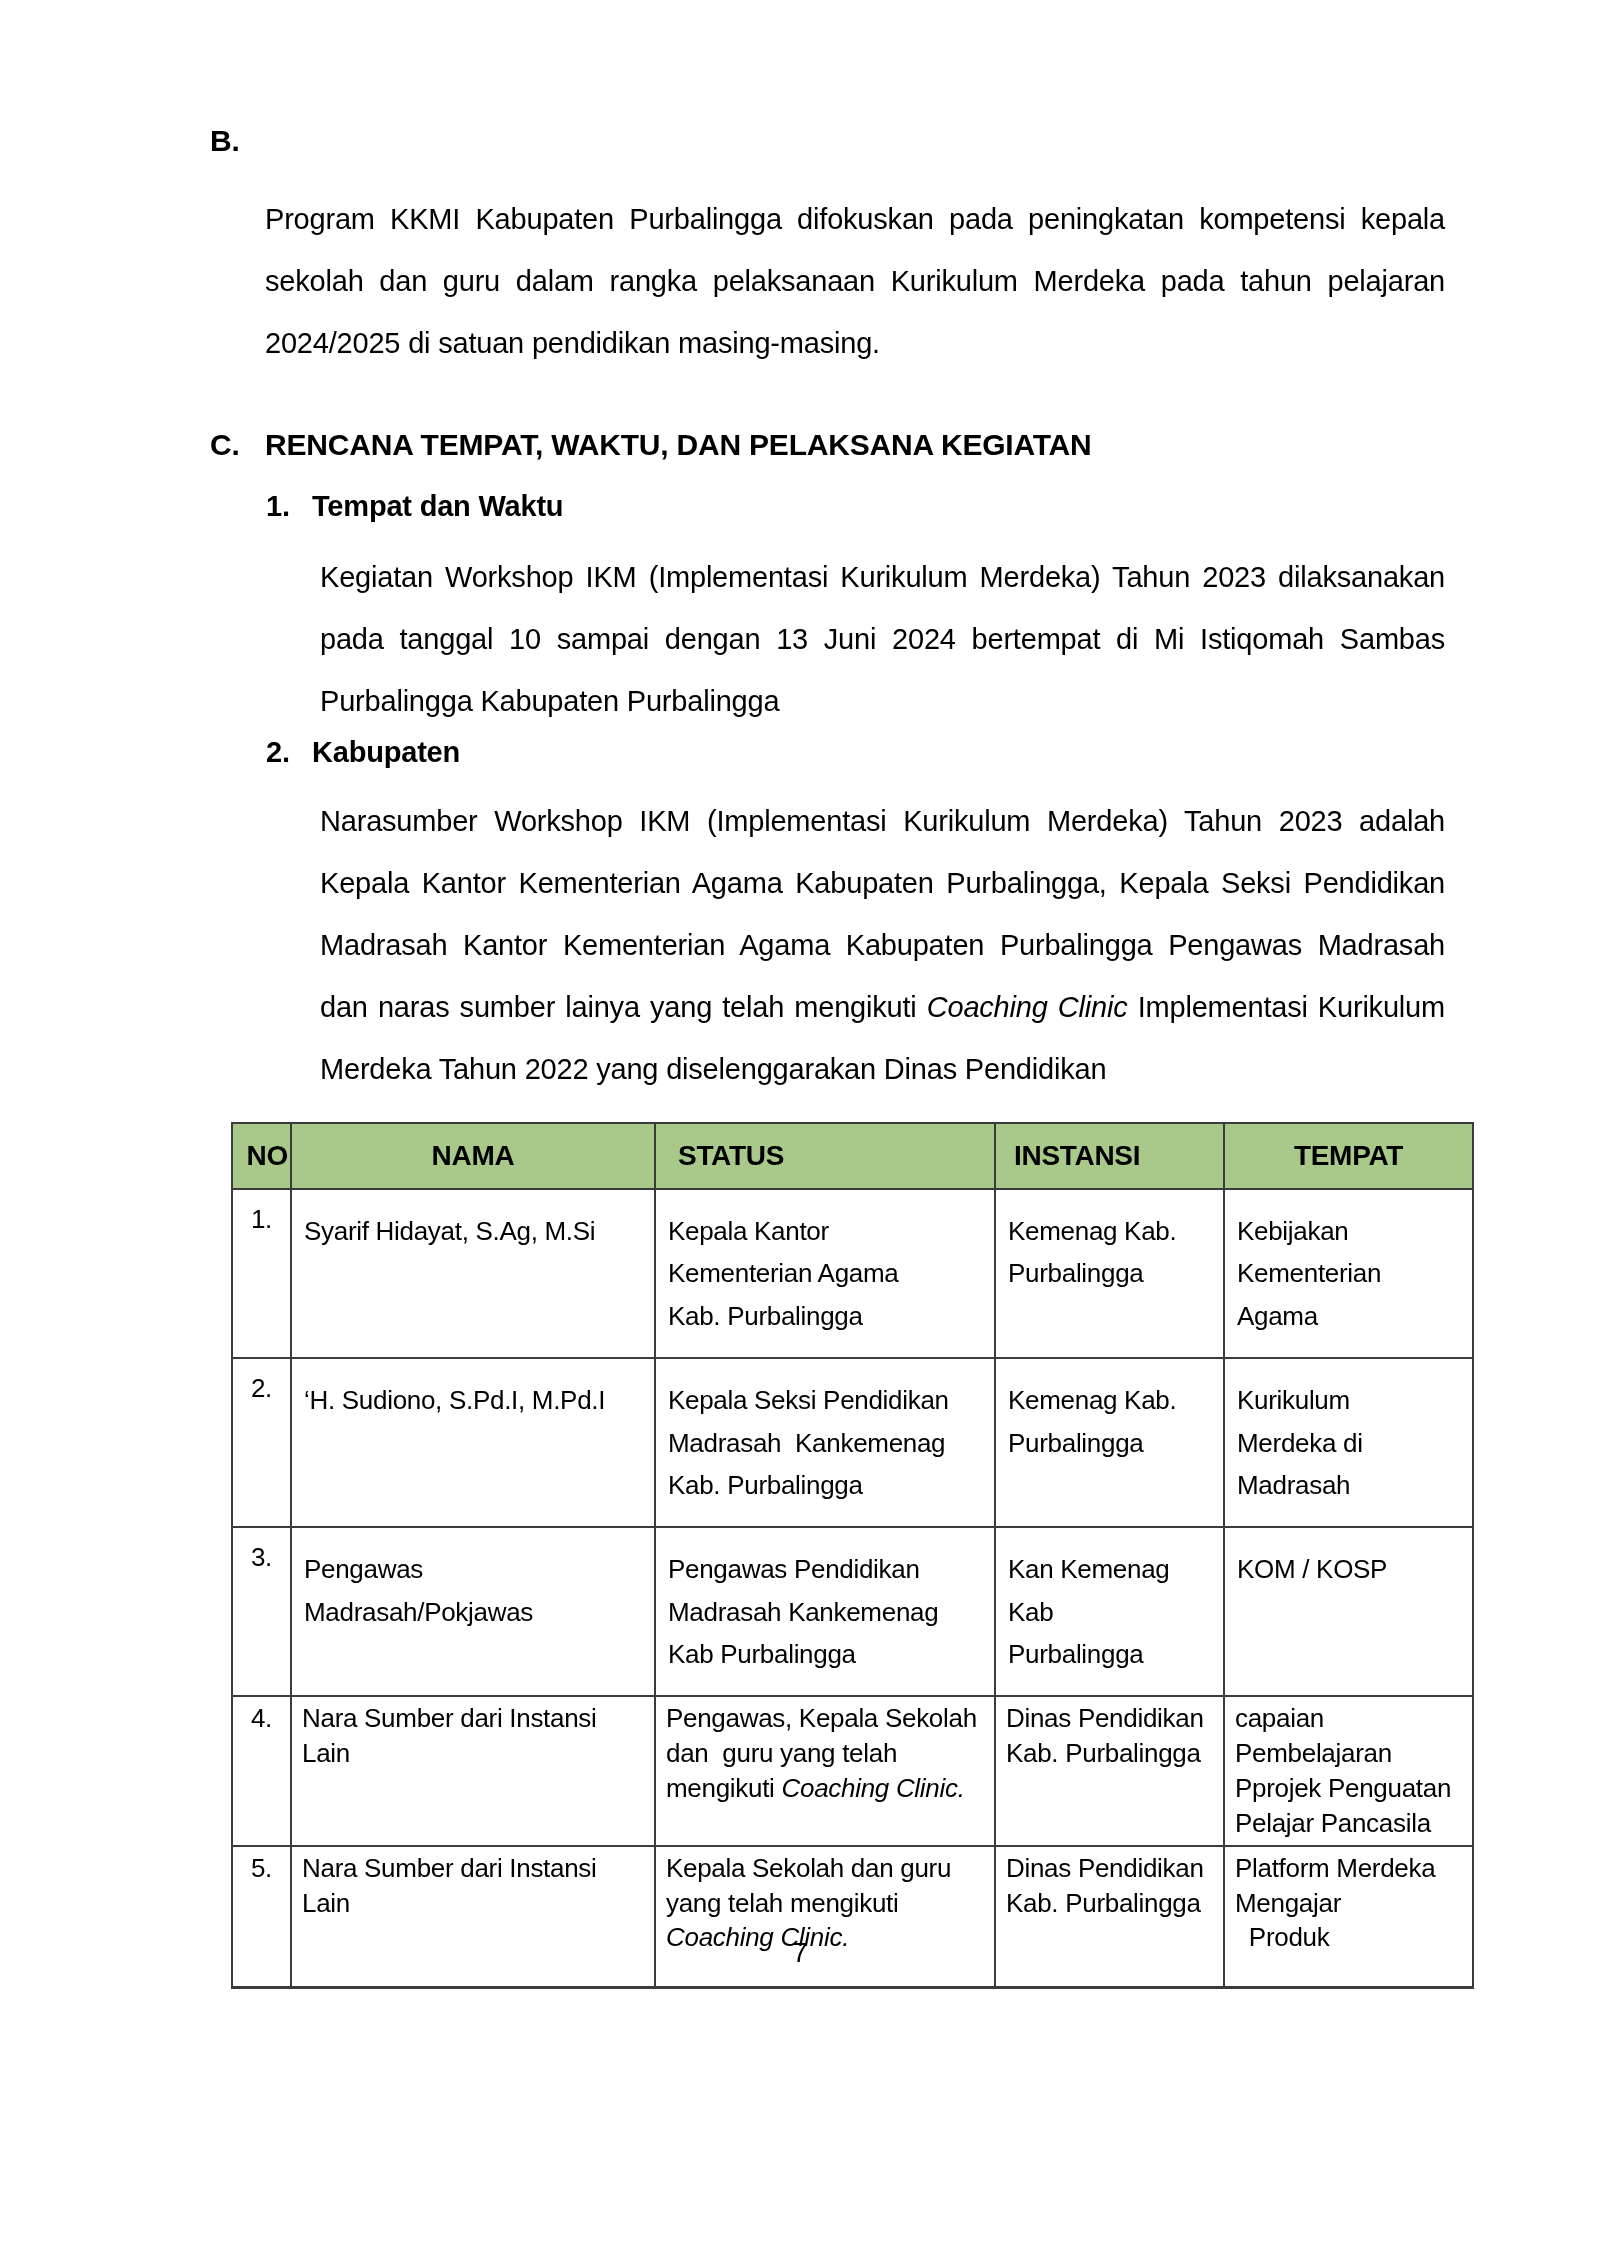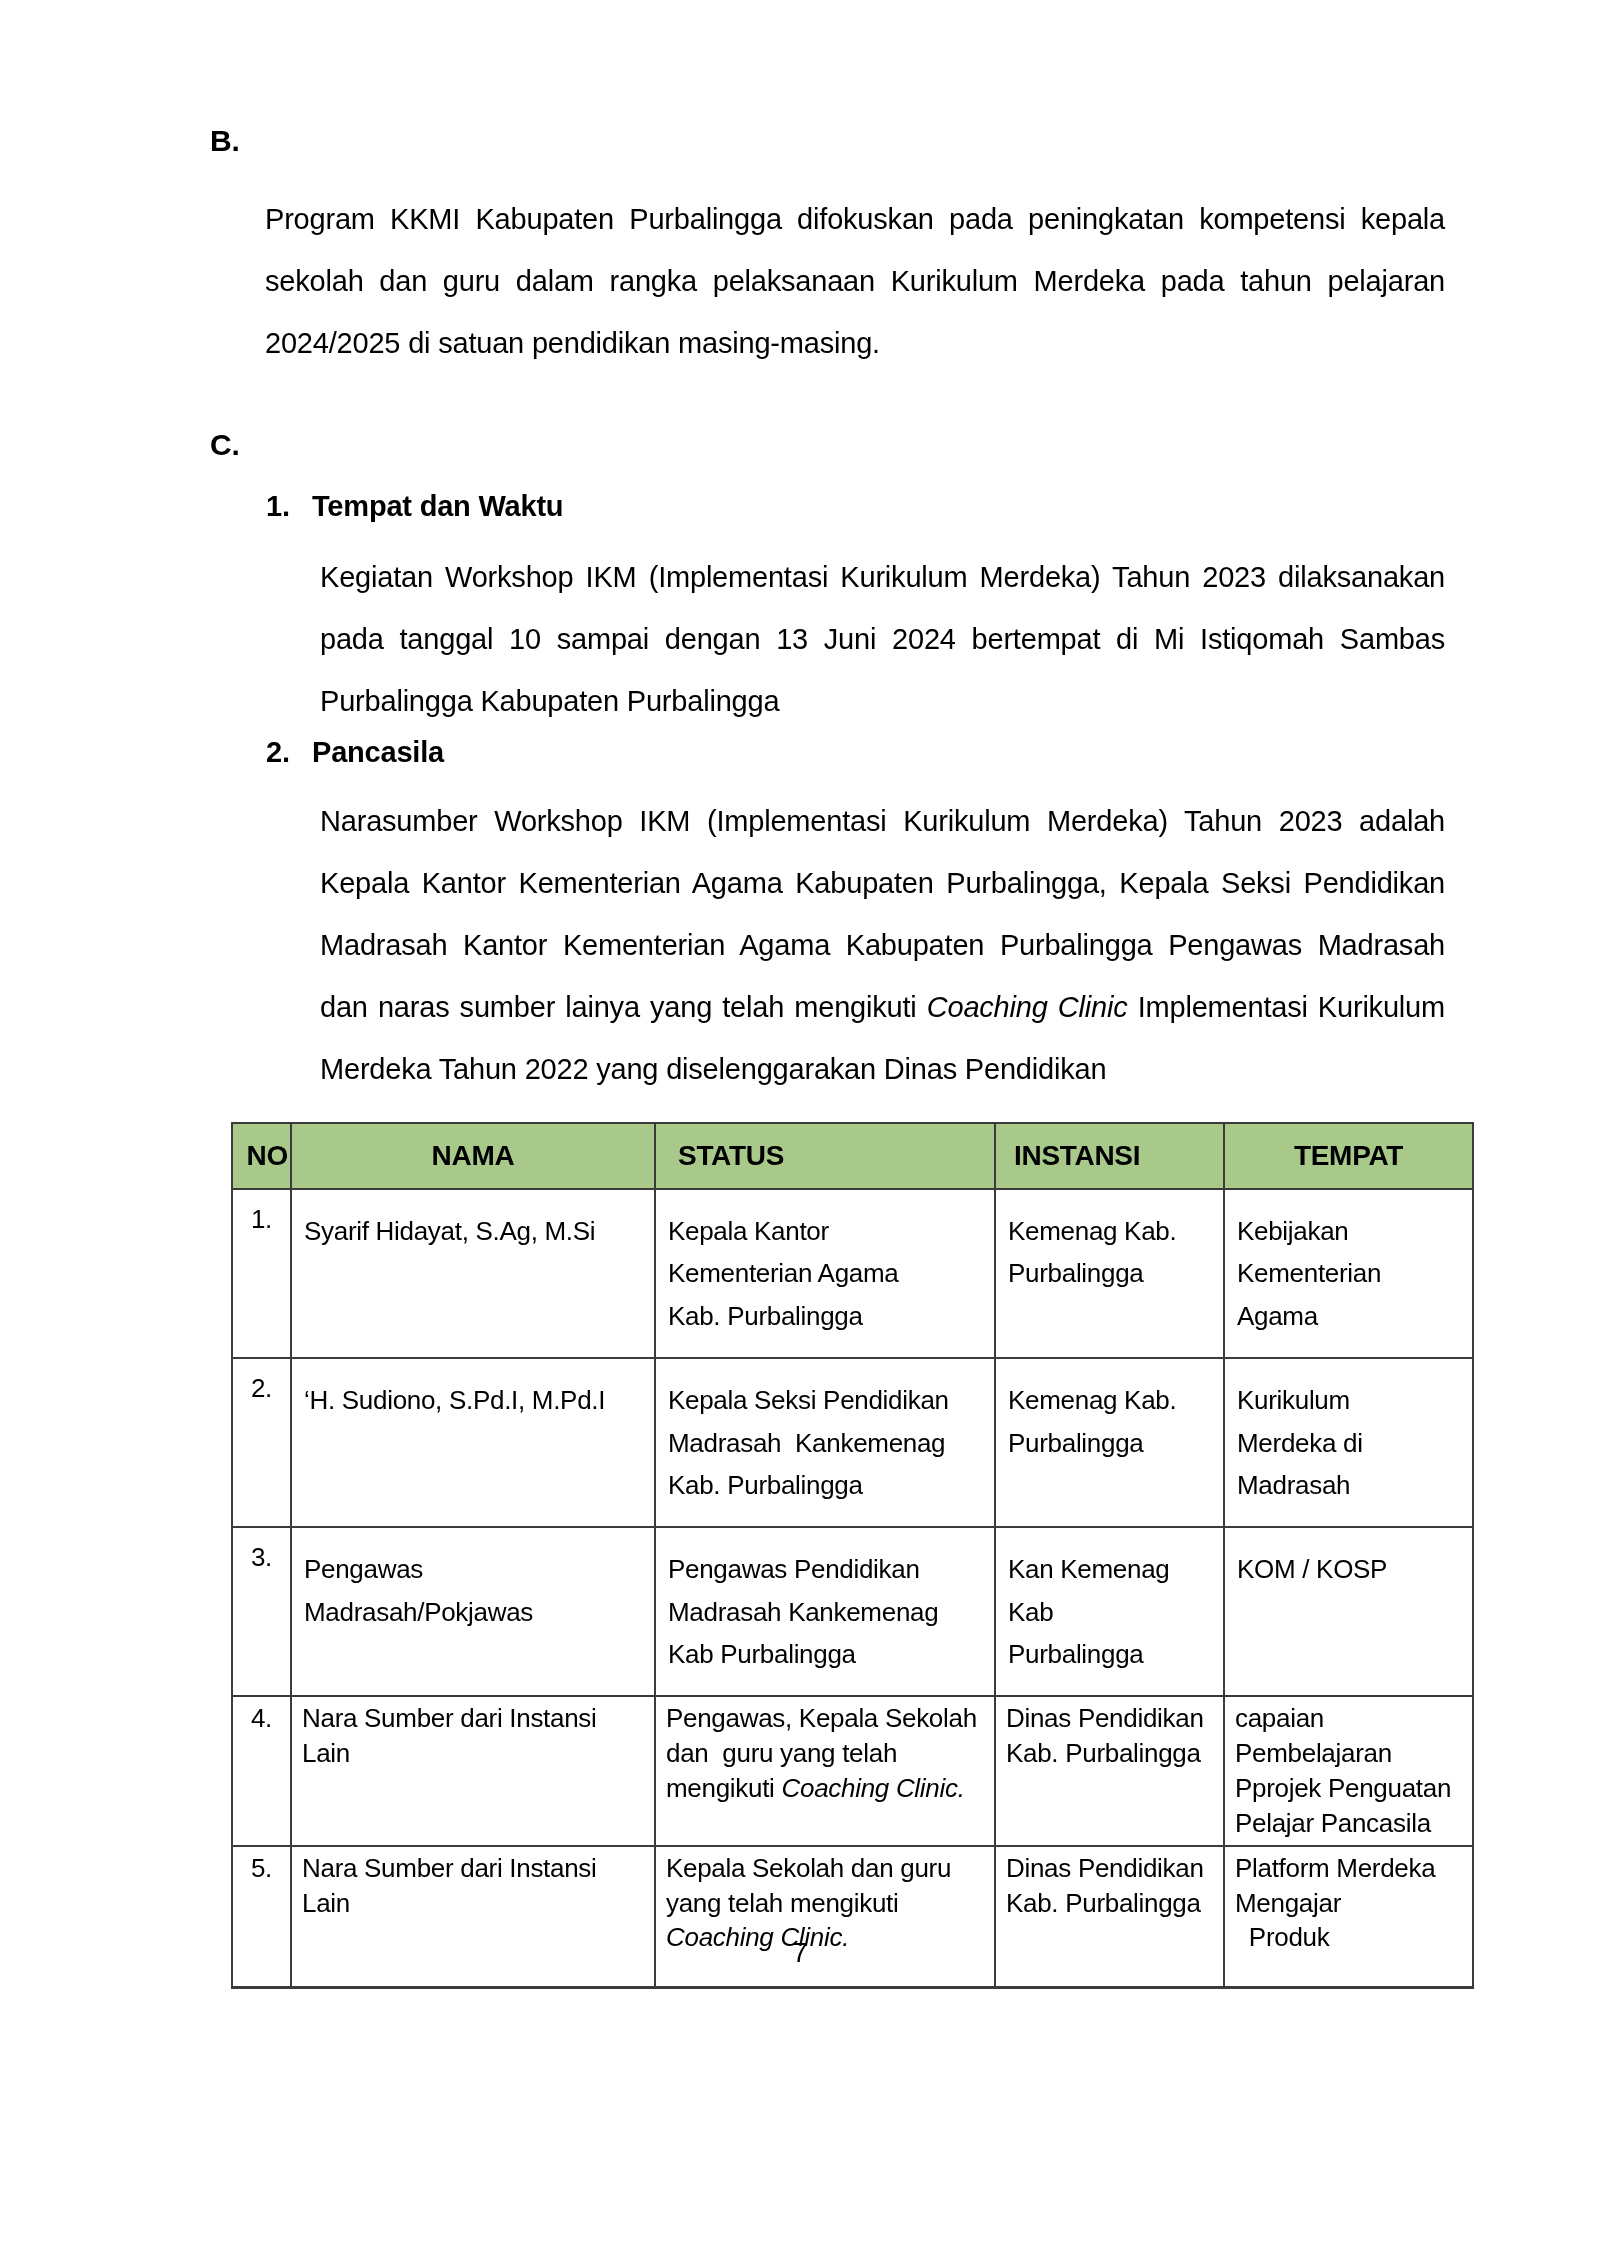--- a/index.html
+++ b/index.html
@@ -78,31 +78,32 @@
 
 <div class="page">
 
   <div class="heading" style="left:210px; top:124px; width:1235px;">
     <span class="h-label">B.</span>
   </div>
   <div class="para" style="left:265px; top:188px; width:1180px;">Program KKMI Kabupaten Purbalingga difokuskan pada peningkatan kompetensi kepala sekolah dan guru dalam rangka pelaksanaan Kurikulum Merdeka pada tahun pelajaran 2024/2025  di satuan pendidikan masing-masing.</div>
 
   <div class="heading" style="left:210px; top:428px; width:1235px;">
     <span class="h-label">C.</span>
+    <span>RENCANA TEMPAT, WAKTU, DAN PELAKSANA KEGIATAN</span>
   </div>
 
   <div class="subheading" style="left:266px; top:490px; width:1180px;">
     <span class="h-label">1.</span>
     <span>Tempat dan Waktu</span>
   </div>
   <div class="para" style="left:320px; top:546px; width:1125px;">Kegiatan Workshop IKM (Implementasi Kurikulum Merdeka) Tahun 2023 dilaksanakan pada tanggal 10 sampai dengan 13 Juni 2024 bertempat di Mi Istiqomah Sambas Purbalingga Kabupaten Purbalingga</div>
 
   <div class="subheading" style="left:266px; top:736px; width:1180px;">
     <span class="h-label">2.</span>
-    <span>Pancasila</span>
+    <span>Kabupaten</span>
   </div>
   <div class="para" style="left:320px; top:790px; width:1125px;">Narasumber Workshop IKM (Implementasi Kurikulum Merdeka) Tahun 2023 adalah Kepala Kantor Kementerian Agama Kabupaten Purbalingga, Kepala Seksi Pendidikan Madrasah Kantor Kementerian Agama Kabupaten Purbalingga Pengawas Madrasah dan naras sumber lainya yang telah mengikuti <i>Coaching Clinic</i> Implementasi Kurikulum Merdeka Tahun 2022 yang diselenggarakan Dinas Pendidikan</div>
 
   <table class="ns-table">
     <colgroup>
       <col class="c-no">
         <col class="c-nama">
         <col class="c-status">
         <col class="c-instansi">
         <col class="c-materi">

